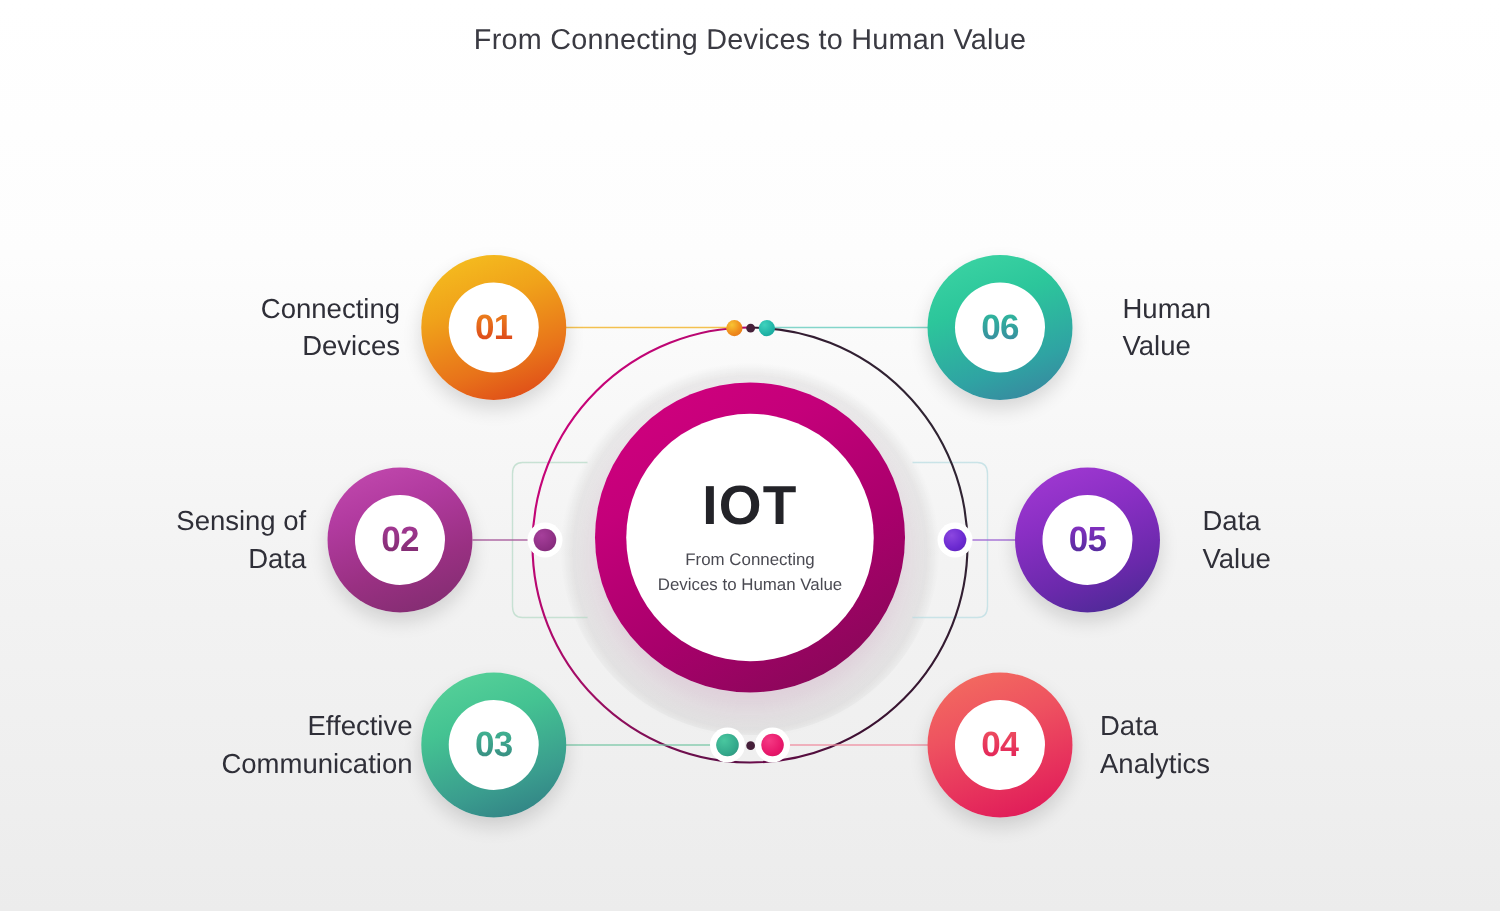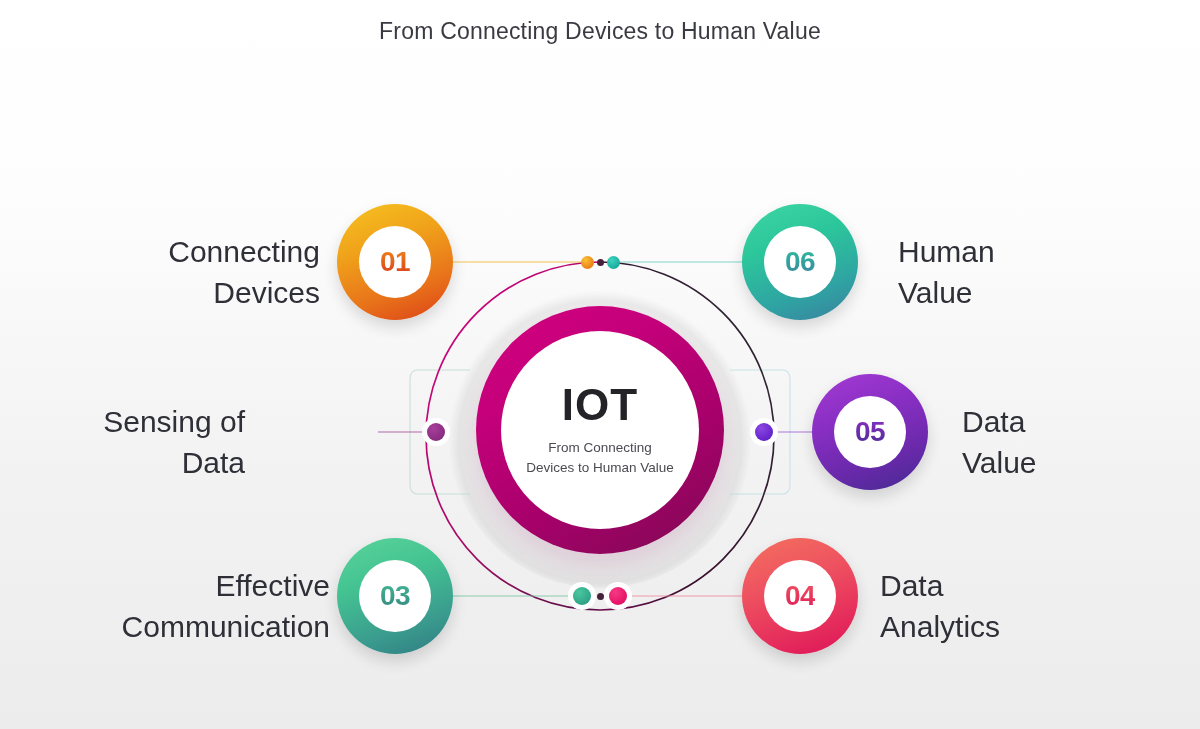--- a/index.html
+++ b/index.html
@@ -79,21 +79,21 @@
   .n3 .num{background:linear-gradient(180deg,#43b994,#35867f);-webkit-background-clip:text;background-clip:text;color:transparent;}
   .n4{background:linear-gradient(160deg,#f4705f 0%,#ee5260 38%,#e62f5c 72%,#dd1358 100%);}
   .n4 .num{background:linear-gradient(180deg,#ef5560,#e01a57);-webkit-background-clip:text;background-clip:text;color:transparent;}
   .n5{background:linear-gradient(160deg,#a43ad4 0%,#8a2fc4 35%,#6a29ab 70%,#442a90 100%);}
   .n5 .num{background:linear-gradient(180deg,#8c30c6,#4a2b95);-webkit-background-clip:text;background-clip:text;color:transparent;}
   .n6{background:linear-gradient(160deg,#3ed6a4 0%,#2cc69b 35%,#2fa3a3 72%,#3b7f9e 100%);text-align:center;}
   .n6 .num{background:linear-gradient(180deg,#2dbf9c,#3a83a0);-webkit-background-clip:text;background-clip:text;color:transparent;}
 
   
   .lbl{
-    position:absolute;font-size:30px;line-height:1.36;color:#2f2f38;
+    position:absolute;font-size:22px;line-height:1.36;color:#2f2f38;
     white-space:pre-line;
   }
   .lbl-r{text-align:right;}
   .lbl-l{text-align:left;}
 
   
   .dot{
     position:absolute;border-radius:50%;
     margin-left:-9px;margin-top:-9px;width:18px;height:18px;
     box-shadow:0 0 0 5px #ffffff, 0 1px 3px rgba(0,0,0,.10);
@@ -213,20 +213,25 @@
   <div class="dot" style="left:618px;top:596px;background:radial-gradient(circle at 35% 30%,#f53a84,#e8186b 60%,#d3115f);"></div>
 
   <div class="node n1" style="left:395px;top:262px;">
     <div class="node-inner">
       <span class="num">01</span>
     </div>
   </div>
   <div class="lbl lbl-r" style="left:60px;top:232px;width:260px;">Connecting
 Devices</div>
 
+  <div class="node n2" style="left:320px;top:432px;">
+    <div class="node-inner">
+      <span class="num">02</span>
+    </div>
+  </div>
   <div class="lbl lbl-r" style="left:0px;top:402px;width:245px;">Sensing of
 Data</div>
 
   <div class="node n3" style="left:395px;top:596px;">
     <div class="node-inner">
       <span class="num">03</span>
     </div>
   </div>
   <div class="lbl lbl-r" style="left:40px;top:566px;width:290px;">Effective
 Communication</div>

